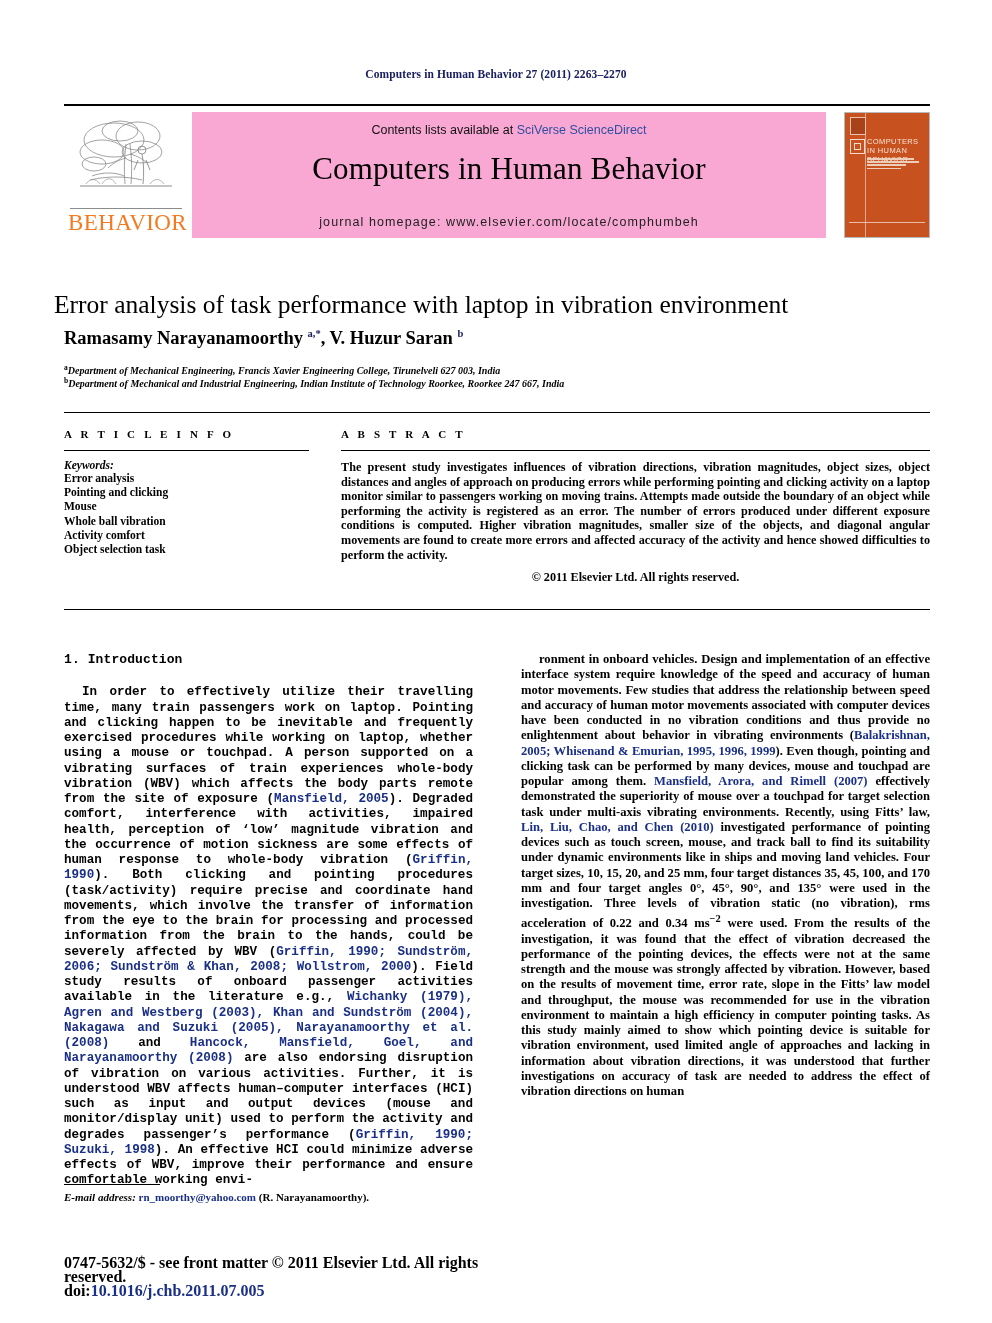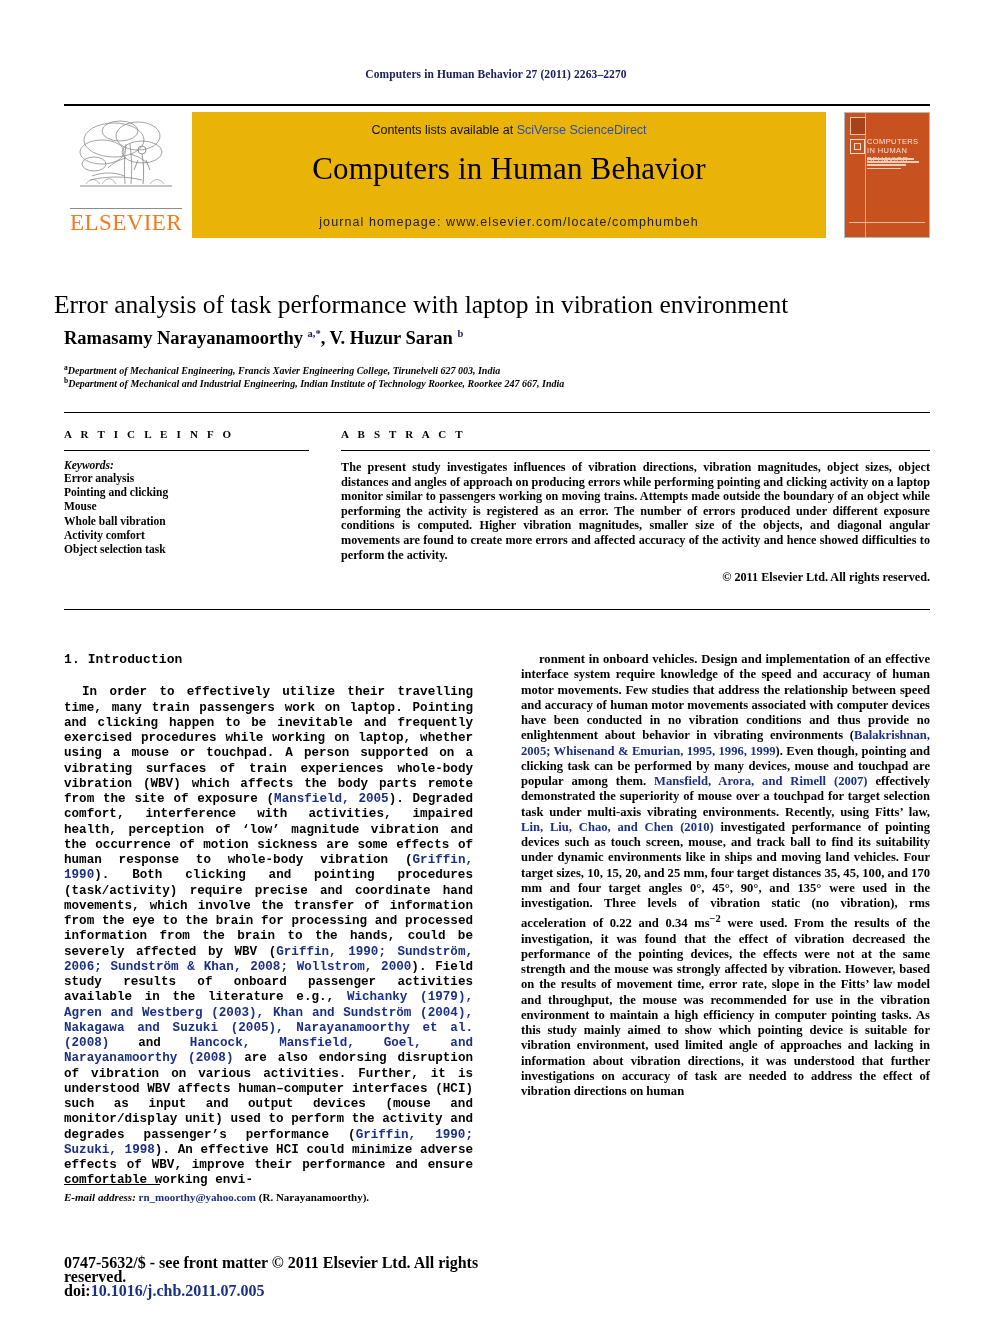--- a/index.html
+++ b/index.html
@@ -80,21 +80,21 @@
   .elsevier-rule {
     position: absolute;
     left: 6px;
     bottom: 29px;
     width: 112px;
     height: 1px;
     background: #8c8c8c;
   }
   .grey-panel {
     flex: 1 1 auto;
-    background: #eab308;
+    background: #f9a8d4;
     position: relative;
     margin-left: 4px;
     margin-right: 18px;
   }
   .contents-line {
     position: absolute;
     top: 11px;
     left: 0; right: 0;
     text-align: center;
     font-family: "Liberation Sans", sans-serif;
@@ -281,21 +281,21 @@
   .abstract-text {
     margin-top: 9px;
     font-size: 12.2px;
     line-height: 14.6px;
     text-align: justify;
     font-weight: bold;
     color: #000;
   }
   .copyright {
     margin-top: 8px;
-    text-align: right;
+    text-align: center;
     font-size: 12.2px;
     font-weight: bold;
   }
 
   
   .body-col {
     position: absolute;
     top: 652px;
     width: 409px;
     font-size: 12.6px;
@@ -384,21 +384,21 @@
             </g>
             <line x1="8" y1="72" x2="100" y2="72" stroke="#8a8a8a" stroke-width="1.1"></line>
             <g stroke="#9a9a9a" stroke-width="0.7" fill="none">
               <path d="M14 70 C 18 64, 24 64, 28 70"></path>
               <path d="M30 70 C 34 63, 40 63, 44 70"></path>
               <path d="M78 70 C 82 64, 88 64, 92 70"></path>
             </g>
           </svg>
         </div>
         <div class="elsevier-rule"></div>
-        <div class="elsevier-word">ELSEVIER</div>
+        <div class="elsevier-word">BEHAVIOR</div>
       </div>
 
       <div class="grey-panel">
         <div class="contents-line">
           <span>Contents lists available at </span><span class="sd">SciVerse ScienceDirect</span>
         </div>
         <div class="journal-title">Computers in Human Behavior</div>
         <div class="homepage-line">journal homepage: www.elsevier.com/locate/comphumbeh</div>
       </div>
 

